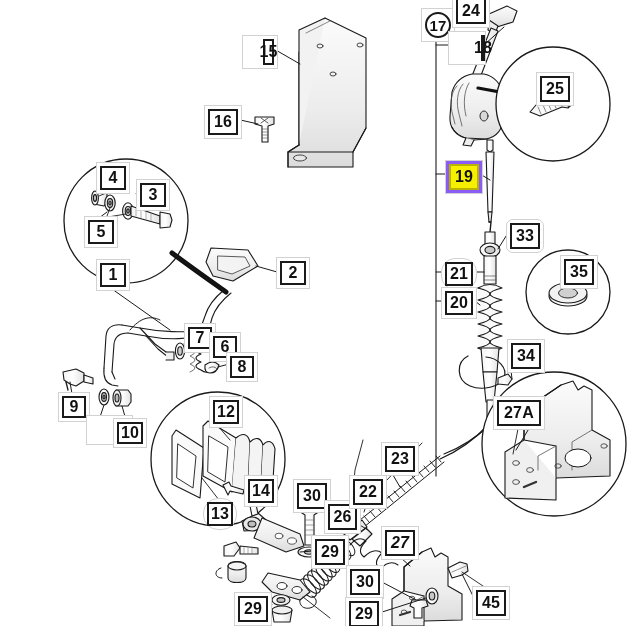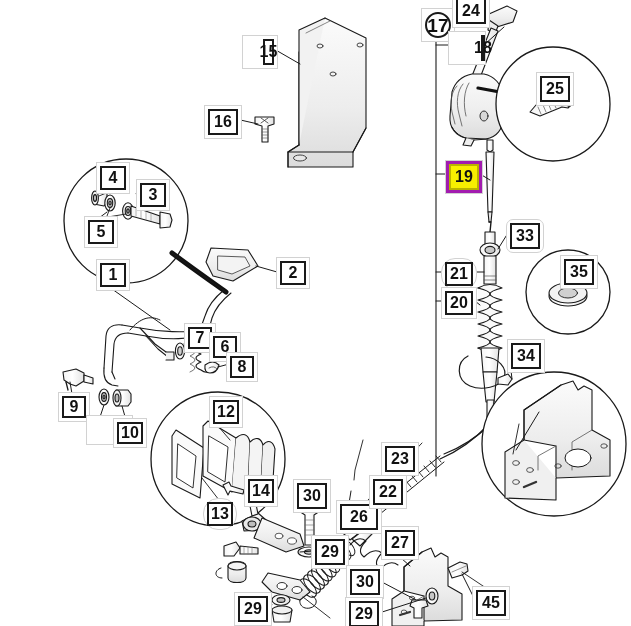--- a/index.html
+++ b/index.html
@@ -9,23 +9,23 @@
 
   
   .lbl{position:absolute;box-sizing:border-box;background:#ffffff;
        border:2px solid #1a1a1a;display:flex;align-items:center;justify-content:center;
        font-family:"Liberation Sans",sans-serif;font-weight:bold;color:#111;
        font-size:16px;line-height:1;letter-spacing:.2px;z-index:6;}
   .lblwrap{position:absolute;box-sizing:border-box;border:1px solid #d2d2d2;
            background:#ffffff;padding:3px;z-index:5;}
   .lblwrap .lbl{position:static;width:100%;height:100%;}
   .lbl.hl{background:#f7ef00;border-color:#b9b200;}
-  .lblwrap.hlw{border-color:#d2d2d2;background:#a21caf;}
+  .lblwrap.hlw{border-color:#d2d2d2;background:#8b5cf6;}
   .lbl.circ{border-radius:50%;}
-  .lbl.small{font-size:19px;text-align:right;}
+  .lbl.small{font-size:15px;text-align:right;}
 </style>
 </head>
 <body>
 
 <div id="stage">
 
   <svg class="art" viewBox="0 0 631 626">
     <defs>
       <linearGradient id="metal" x1="0" y1="0" x2="1" y2="0">
         <stop offset="0%" stop-color="#f4f4f4"></stop>
@@ -471,41 +471,44 @@
   </div>
   <div class="lblwrap" style="left:244px;top:475px;width:34px;height:32px;">
     <div class="lbl">14</div>
   </div>
   <div class="lblwrap" style="left:203px;top:498px;width:34px;height:32px;border-radius:15px;">
     <div class="lbl">13</div>
   </div>
   <div class="lblwrap" style="left:293px;top:479px;width:38px;height:34px;">
     <div class="lbl">30</div>
   </div>
-  <div class="lblwrap" style="left:336px;top:500px;width:46px;height:34px;text-align:center;">
+  <div class="lblwrap" style="left:324px;top:500px;width:37px;height:34px;text-align:center;">
     <div class="lbl">26</div>
   </div>
   <div class="lblwrap" style="left:311px;top:535px;width:38px;height:34px;">
     <div class="lbl">29</div>
   </div>
   <div class="lblwrap" style="left:346px;top:565px;width:38px;height:34px;">
     <div class="lbl">30</div>
   </div>
   <div class="lblwrap" style="left:234px;top:592px;width:38px;height:34px;">
     <div class="lbl">29</div>
   </div>
   <div class="lblwrap" style="left:345px;top:597px;width:38px;height:34px;">
     <div class="lbl">29</div>
   </div>
-  <div class="lblwrap" style="left:349px;top:475px;width:38px;height:34px;margin-left:20px;">
+  <div class="lblwrap" style="left:349px;top:475px;width:38px;height:34px;">
     <div class="lbl">22</div>
   </div>
   <div class="lblwrap" style="left:381px;top:442px;width:38px;height:34px;">
     <div class="lbl">23</div>
   </div>
-  <div class="lblwrap" style="left:381px;top:526px;width:38px;height:34px;">
+  <div class="lblwrap" style="left:493px;top:396px;width:52px;height:34px;">
+    <div class="lbl">27A</div>
+  </div>
+  <div class="lblwrap" style="left:381px;top:526px;width:38px;height:34px;font-style:italic;">
     <div class="lbl">27</div>
   </div>
   <div class="lblwrap" style="left:472px;top:586px;width:38px;height:34px;">
     <div class="lbl">45</div>
   </div>
 
 </div>
 
 </body></html>

